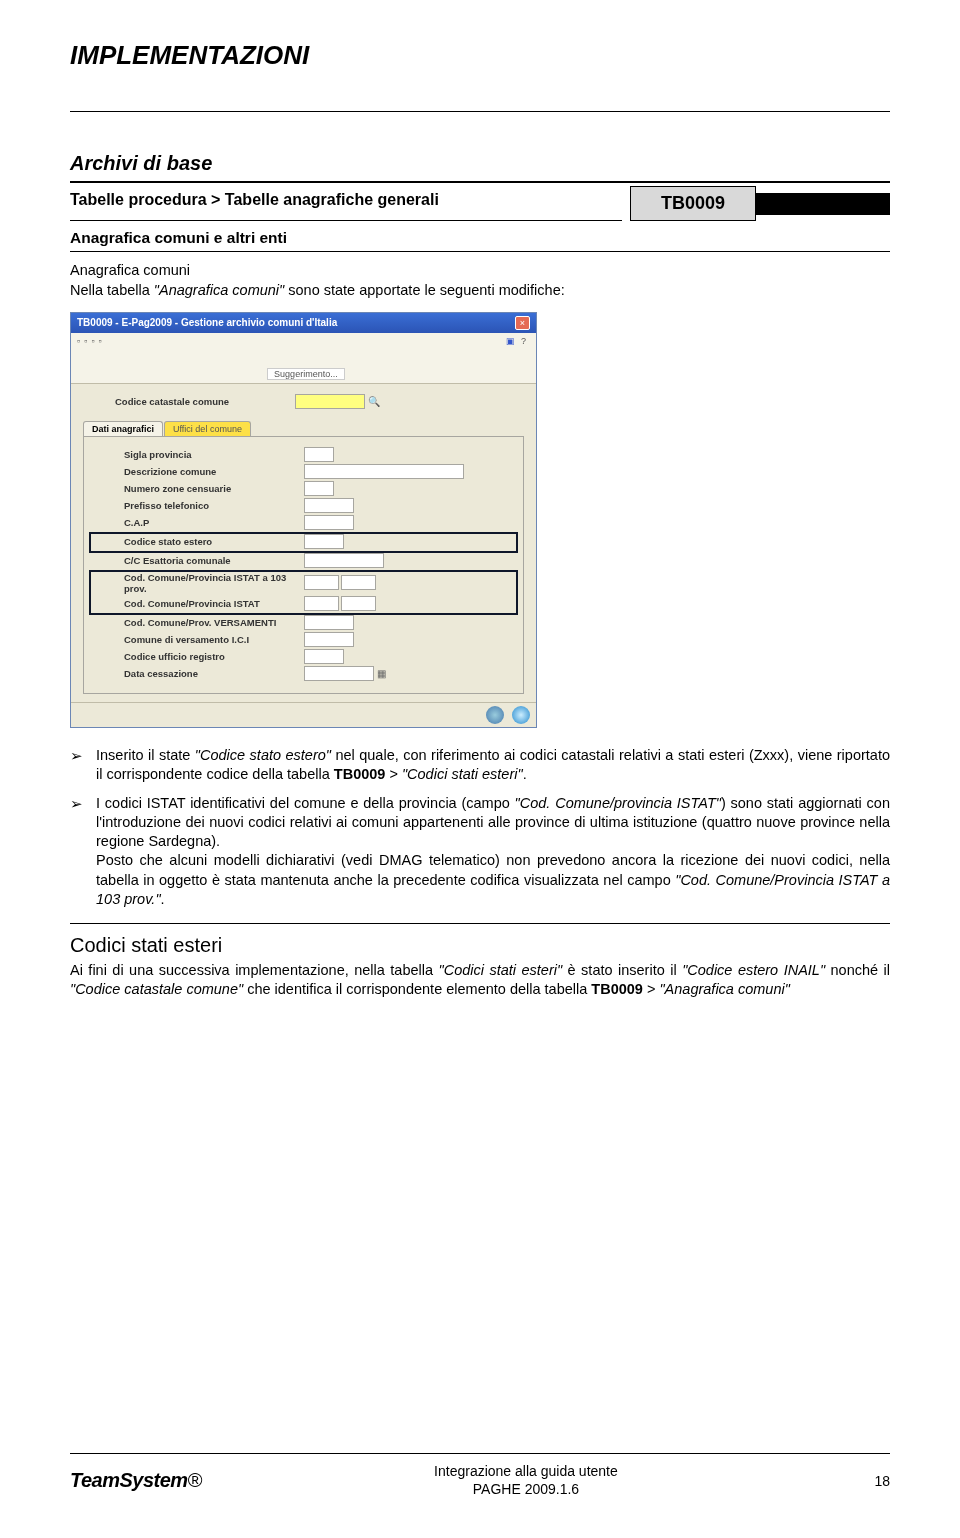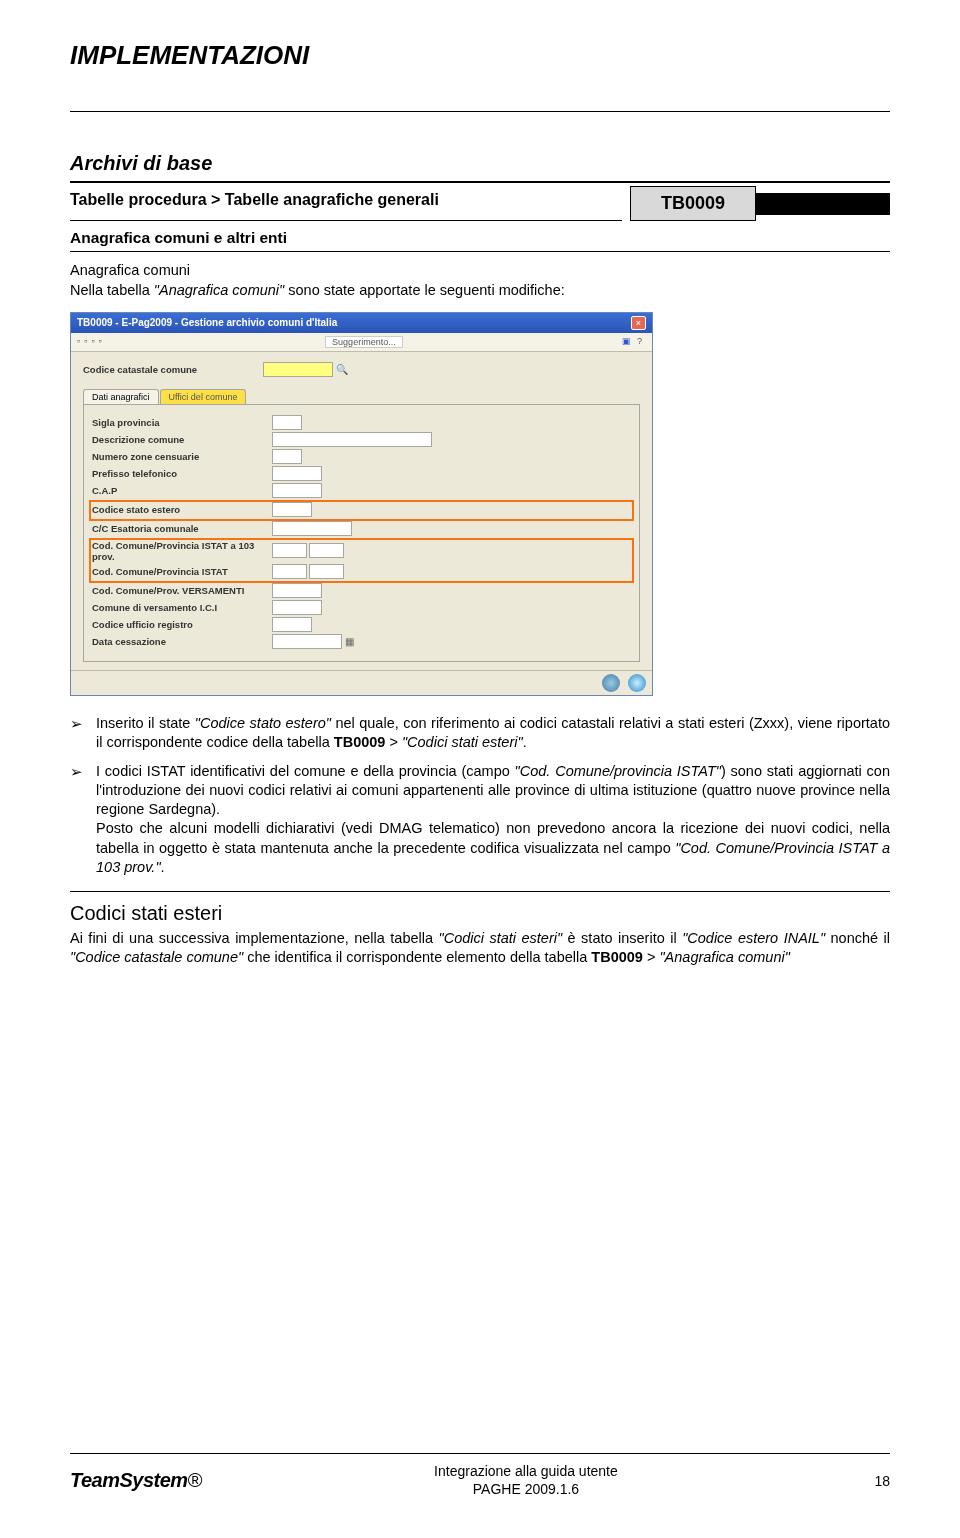--- a/index.html
+++ b/index.html
@@ -81,21 +81,21 @@
   }
   .intro-line {
     font-size: 14.5px;
     margin-bottom: 12px;
     line-height: 1.3;
   }
   .intro-line .italic { font-style: italic; }
 
   
   .screenshot {
-    width: 583px;
+    width: 467px;
     margin: 6px 0 18px 0;
     border: 1px solid #6b86b5;
     background: #ece9d8;
     font-size: 10px;
     font-family: Tahoma, Arial, sans-serif;
   }
   .ss-titlebar {
     background: linear-gradient(#3a6ed5, #2b54b5);
     color: #fff;
     padding: 3px 6px;
@@ -131,51 +131,52 @@
   .ss-field-row {
     display: flex;
     align-items: center;
     margin-bottom: 2px;
   }
   .ss-label {
     width: 180px;
     font-size: 9.5px;
     font-weight: bold;
     color: #333;
+    margin-left: 32px;
   }
   .ss-input {
     background: #fff;
     border: 1px solid #a7a6a0;
     height: 15px;
     width: 60px;
   }
   .ss-input.yellow { background: #ffff80; width: 70px; }
   .ss-input.wide { width: 160px; }
   .ss-tabs {
     margin-top: 12px;
     display: flex;
     gap: 1px;
   }
   .ss-tab {
     background: #f5f3e8;
     border: 1px solid #a7a6a0;
     border-bottom: none;
     padding: 2px 8px;
     font-size: 9px;
-    font-weight: normal;
+    font-weight: bold;
     border-radius: 3px 3px 0 0;
   }
   .ss-tab.inactive { background: #fde047; font-weight: normal; color: #555; }
   .ss-tab-panel {
     border: 1px solid #a7a6a0;
     background: #ece9d8;
     padding: 10px 8px;
   }
   .ss-redbox {
-    border: 2px solid #f97316;
+    border: 2px solid #0f172a;
     padding: 0px 1px;
     margin: 0 -3px;
   }
   .ss-status {
     background: #ece9d8;
     border-top: 1px solid #c0bca8;
     padding: 3px 6px;
     display: flex;
     justify-content: flex-end;
     gap: 8px;
@@ -277,21 +278,21 @@
     <span>Nella tabella </span><span class="italic">"Anagrafica comuni"</span><span> sono state apportate le seguenti modifiche:</span>
   </div>
 
   <div class="screenshot">
     <div class="ss-titlebar">
       <span class="ttl">TB0009 - E-Pag2009 - Gestione archivio comuni d'Italia</span>
       <span class="ss-close">×</span>
     </div>
     <div class="ss-toolbar">
       <span><span class="ico">▫</span><span class="ico">▫</span><span class="ico">▫</span><span class="ico">▫</span></span>
-      <span style="background:#fff;border:1px solid #ccc;padding:0 6px;">Suggerimento...</span>
+      <span style="background:#fff;border:1px solid #ccc;padding:0 6px;margin-top:32px;">Suggerimento...</span>
       <span><span class="ico" style="color:#35c;">▣</span> <span class="ico">?</span></span>
     </div>
     <div class="ss-body">
       <div class="ss-field-row">
         <div class="ss-label">Codice catastale comune</div>
         <div class="ss-input yellow"></div>
         <span class="ss-icon-search">🔍</span>
       </div>
       <div class="ss-tabs">
         <div class="ss-tab">Dati anagrafici</div>

